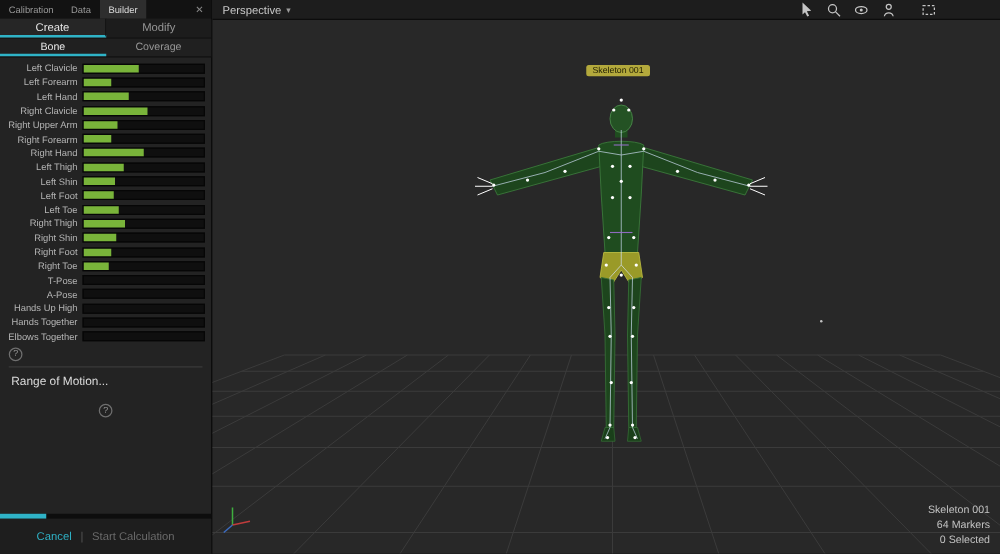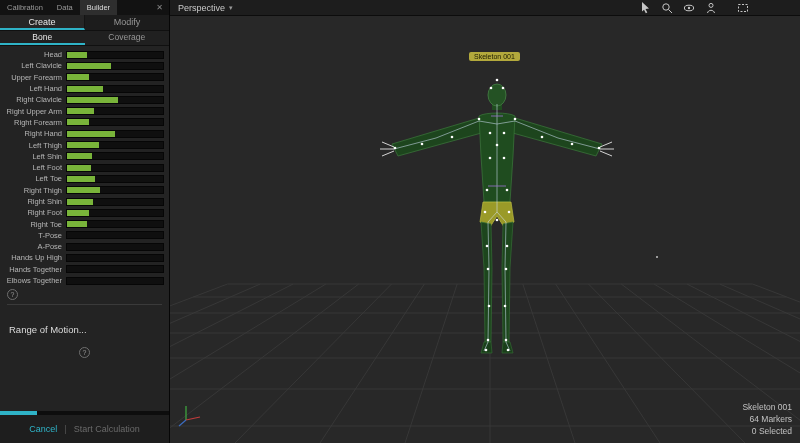--- a/index.html
+++ b/index.html
@@ -24,21 +24,21 @@
   .bone-list { padding:3px 5px 1px 2px; flex:0 0 auto; }
   .bone-row { display:flex; align-items:center; height:11.3px; }
   .bone-label { width:64px; text-align:right; padding-right:4px; font-size:7.5px; color:#b5b5b5; white-space:nowrap; }
   .bone-bar { flex:1; height:8px; background:#0f0f0f; border:1px solid #060606; }
   .bone-fill { height:100%; background:#79b43a; }
 
   .help-row { padding:2px 7px 0; }
   .help-circle { width:11px; height:11px; border:1px solid #6f6f6f; border-radius:50%; font-size:7px; color:#9a9a9a;
                  display:flex; align-items:center; justify-content:center; }
   .info-divider { border-top:1px solid #3a3a3a; margin:4px 7px 0; }
-  .info-title { font-size:9.5px; color:#dcdcdc; padding:6px 9px 3px;margin-top:13px; }
+  .info-title { font-size:9.5px; color:#dcdcdc; padding:6px 9px 3px; }
   .info-desc { font-size:7.5px; color:#8f8f8f; padding:0 9px; line-height:1.4; }
   .info-help { display:flex; justify-content:center; padding-top:9px; }
   .spacer { flex:1 1 auto; }
 
   .footer-progress { height:4px; background:#0d0d0d; flex:0 0 auto; }
   .footer-progress-fill { height:100%; background:#2fb3c7; width:0; }
   .footer-buttons { height:28px; display:flex; align-items:center; justify-content:center; gap:7px; background:#1e1e1e; font-size:9px; flex:0 0 auto; }
   .cancel-btn { color:#2fb3c7; cursor:default; }
   .btn-divider { color:#555; }
   .start-btn { color:#6a6a6a; cursor:default; }
@@ -75,37 +75,31 @@
       <div class="mode-tab">Modify</div>
     </div>
 
     <div class="sub-tabs">
       <div class="sub-tab active">Bone</div>
       <div class="sub-tab">Coverage</div>
     </div>
 
     <div class="bone-list">
 
-  <div class="bone-row">
-    <span class="bone-label">Head</span>
-    <div class="bone-bar">
-      <div class="bone-fill" style="width: 21%;"></div>
-    </div>
-  </div>
 
   <div class="bone-row">
     <span class="bone-label">Left Clavicle</span>
     <div class="bone-bar">
       <div class="bone-fill" style="width: 46%;"></div>
     </div>
   </div>
 
 
   <div class="bone-row">
-    <span class="bone-label">Upper Forearm</span>
+    <span class="bone-label">Left Forearm</span>
     <div class="bone-bar">
       <div class="bone-fill" style="width: 23%;"></div>
     </div>
   </div>
 
   <div class="bone-row">
     <span class="bone-label">Left Hand</span>
     <div class="bone-bar">
       <div class="bone-fill" style="width: 37%;"></div>
     </div>

